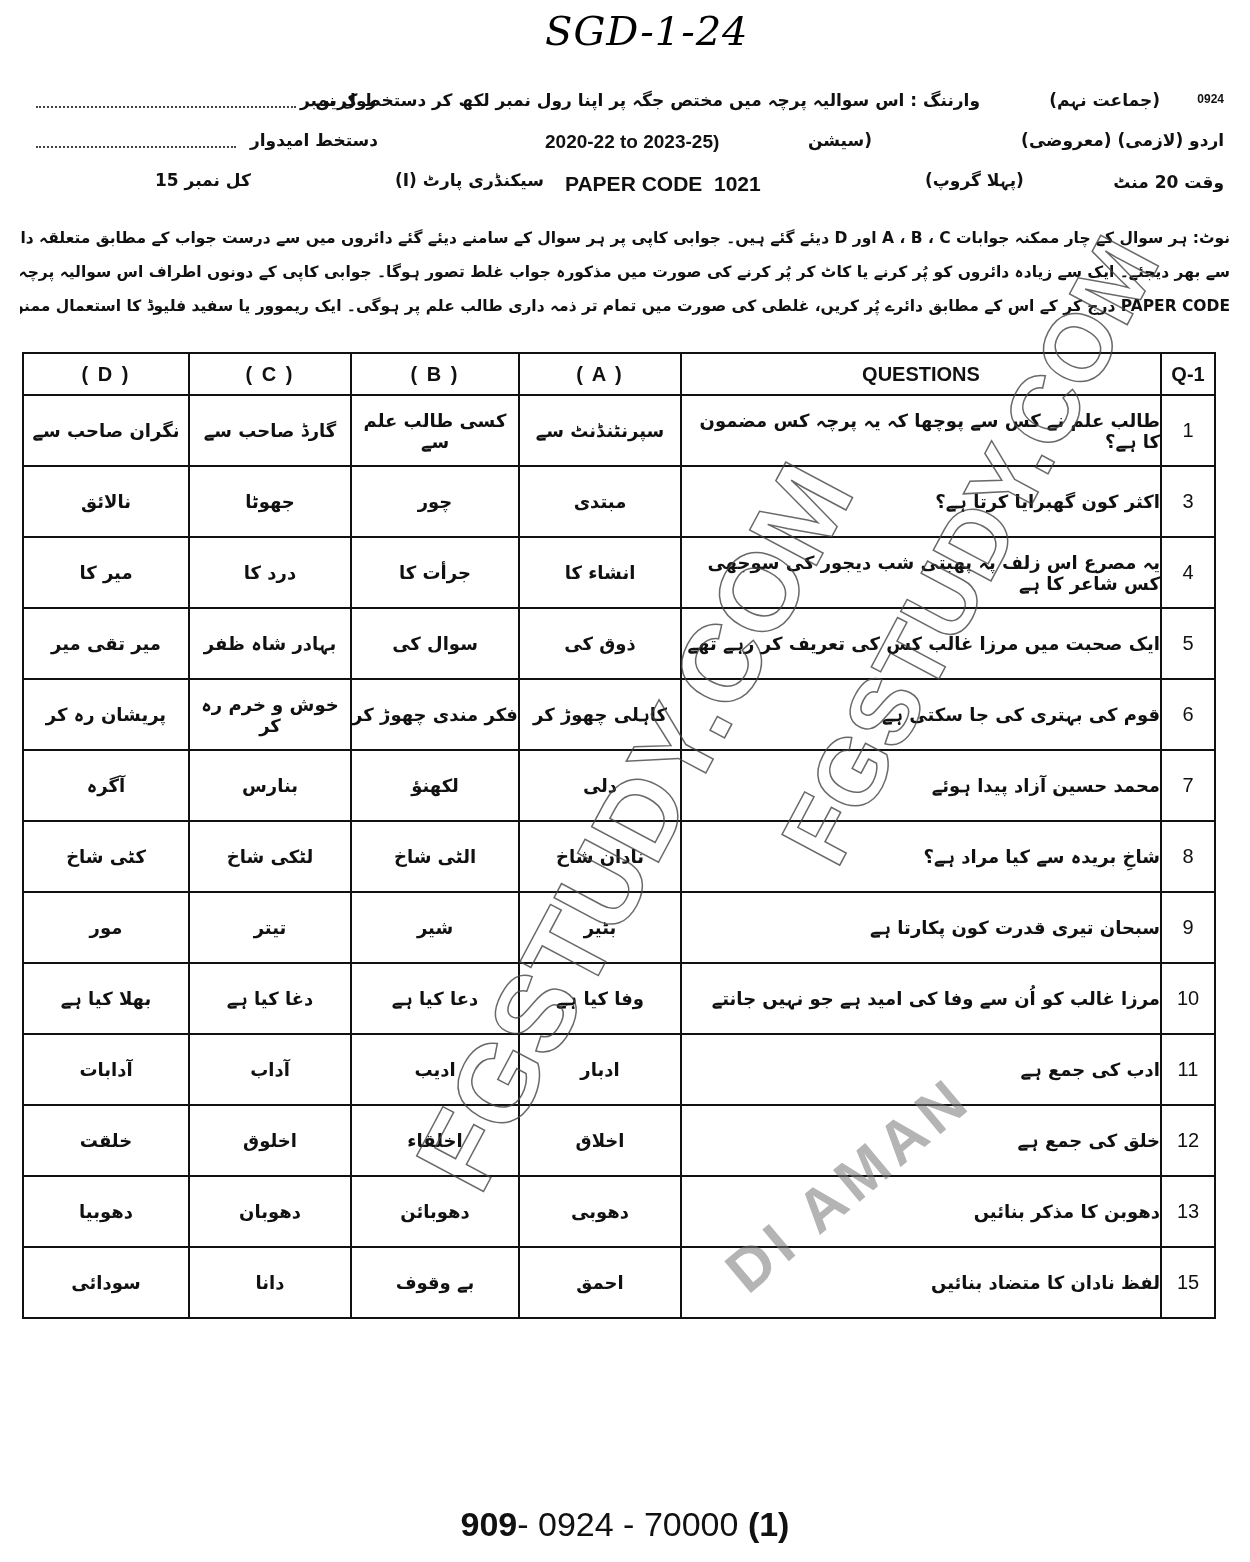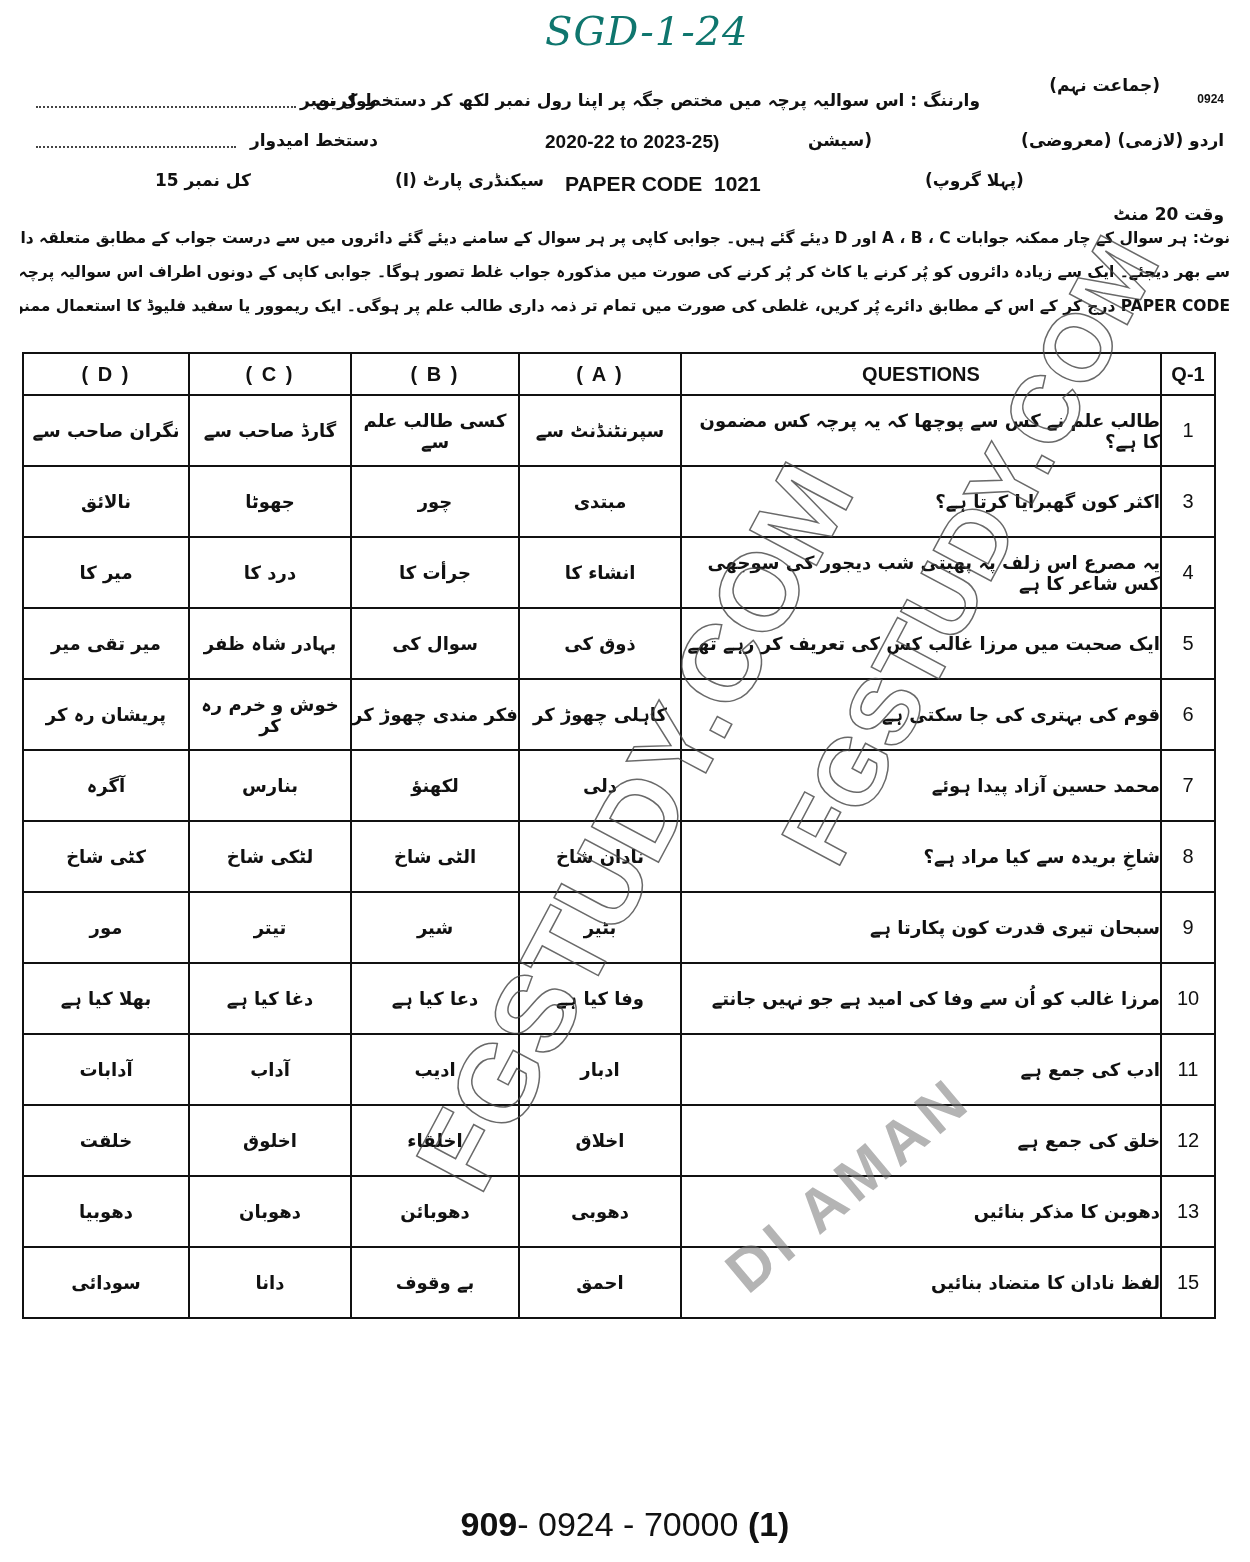--- a/index.html
+++ b/index.html
@@ -1,18 +1,18 @@
 <!DOCTYPE html>
 <html><head>
 <meta charset="utf-8">
 <style>
   html, body { margin:0; padding:0; background:#ffffff; }
   body { width:1250px; height:1562px; position:relative; overflow:hidden; font-family:"DejaVu Sans", sans-serif; color:#111; }
   .abs { position:absolute; }
-  .hand { font-family:"DejaVu Serif", serif; font-style:italic; font-size:40px; left:545px; top:8px; letter-spacing:1px; color:#0f766e; }
+  .hand { font-family:"DejaVu Serif", serif; font-style:italic; font-size:40px; left:545px; top:8px; letter-spacing:1px; color:#000000; }
   .urdu { direction:rtl; unicode-bidi:embed; font-family:"DejaVu Sans", sans-serif; }
   .hdr { font-size:17px; font-weight:bold; white-space:nowrap; }
   .eng { font-family:"Liberation Sans", sans-serif; font-weight:bold; }
   .dots { border-bottom:2px dotted #444; height:0; }
   .note { font-size:15.5px; font-weight:bold; line-height:33px; white-space:nowrap; }
   table.exam { position:absolute; left:22px; top:352px; border-collapse:collapse; table-layout:fixed; width:1192px; }
   table.exam td, table.exam th { border:2px solid #111; padding:0; text-align:center; vertical-align:middle; }
   table.exam th { height:40px; font-family:"Liberation Sans", sans-serif; font-weight:bold; font-size:20px; letter-spacing:2px; }
   table.exam td { height:69px; font-size:18px; font-weight:bold; }
   table.exam td.q { text-align:right; direction:rtl; font-weight:bold; font-size:18px; }
@@ -21,32 +21,32 @@
   .footer b { font-weight:bold;margin-top:32px; }
   .wm { position:absolute; font-family:"Liberation Sans", sans-serif; font-weight:bold; font-size:110px; color:transparent; -webkit-text-stroke:1.5px #444; transform:rotate(-62deg); transform-origin:left top; white-space:nowrap; pointer-events:none; opacity:0.8; }
   .stamp { position:absolute; left:700px; top:1150px; font-family:"Liberation Sans", sans-serif; font-weight:bold; font-size:60px; color:#777; transform:rotate(-40deg); opacity:0.55; pointer-events:none; letter-spacing:6px; }
 </style>
 </head>
 <body>
 
 <div class="abs hand">SGD-1-24</div>
 
 <div class="abs hdr eng" style="right:26px; top:92px; font-size:12px;">0924</div>
-<div class="abs hdr urdu" style="right:90px; top:75px;">(جماعت نہم)</div>
+<div class="abs hdr urdu" style="right:90px; top:90px;">(جماعت نہم)</div>
 <div class="abs hdr urdu" style="right:270px; top:90px; width:560px; text-align:right;">وارننگ : اس سوالیہ پرچہ میں مختص جگہ پر اپنا رول نمبر لکھ کر دستخط کریں۔</div>
 <div class="abs hdr urdu" style="left:300px; top:90px;">رول نمبر</div>
 <div class="abs dots" style="left:36px; top:106px; width:260px;"></div>
 
 <div class="abs hdr urdu" style="right:26px; top:130px;">اردو (لازمی) (معروضی)</div>
 <div class="abs hdr urdu" style="left:808px; top:130px;">(سیشن</div>
 <div class="abs hdr eng" style="left:545px; top:131px; font-size:19px;">2020-22 to 2023-25)</div>
 <div class="abs hdr urdu" style="left:250px; top:130px;">دستخط امیدوار</div>
 <div class="abs dots" style="left:36px; top:146px; width:200px;"></div>
 
-<div class="abs hdr urdu" style="right:26px; top:172px;margin-top:32px;">وقت 20 منٹ</div>
+<div class="abs hdr urdu" style="right:26px; top:172px;">وقت 20 منٹ</div>
 <div class="abs hdr urdu" style="left:925px; top:170px;">(پہلا گروپ)</div>
 <div class="abs hdr eng" style="left:565px; top:172px; font-size:21px;">
   <span>PAPER CODE</span>&nbsp;&nbsp;<span>1021</span>
 </div>
 <div class="abs hdr urdu" style="left:395px; top:170px;">سیکنڈری پارٹ (I)</div>
 <div class="abs hdr urdu" style="left:155px; top:170px;">کل نمبر 15</div>
 
 <div class="abs note urdu" style="right:20px; top:222px; width:1210px; text-align:right; overflow:hidden;">نوٹ: ہر سوال کے چار ممکنہ جوابات A ، B ، C اور D دیئے گئے ہیں۔ جوابی کاپی پر ہر سوال کے سامنے دیئے گئے دائروں میں سے درست جواب کے مطابق متعلقہ دائرہ کو مارکر یا پین</div>
 <div class="abs note urdu" style="right:20px; top:256px; width:1210px; text-align:right; overflow:hidden;">سے بھر دیجئے۔ ایک سے زیادہ دائروں کو پُر کرنے یا کاٹ کر پُر کرنے کی صورت میں مذکورہ جواب غلط تصور ہوگا۔ جوابی کاپی کے دونوں اطراف اس سوالیہ پرچہ پر مطبوعہ</div>
 <div class="abs note urdu" style="right:20px; top:290px; width:1210px; text-align:right; overflow:hidden;">PAPER CODE درج کر کے اس کے مطابق دائرے پُر کریں، غلطی کی صورت میں تمام تر ذمہ داری طالب علم پر ہوگی۔ ایک ریموور یا سفید فلیوڈ کا استعمال ممنوع ہے۔</div>

